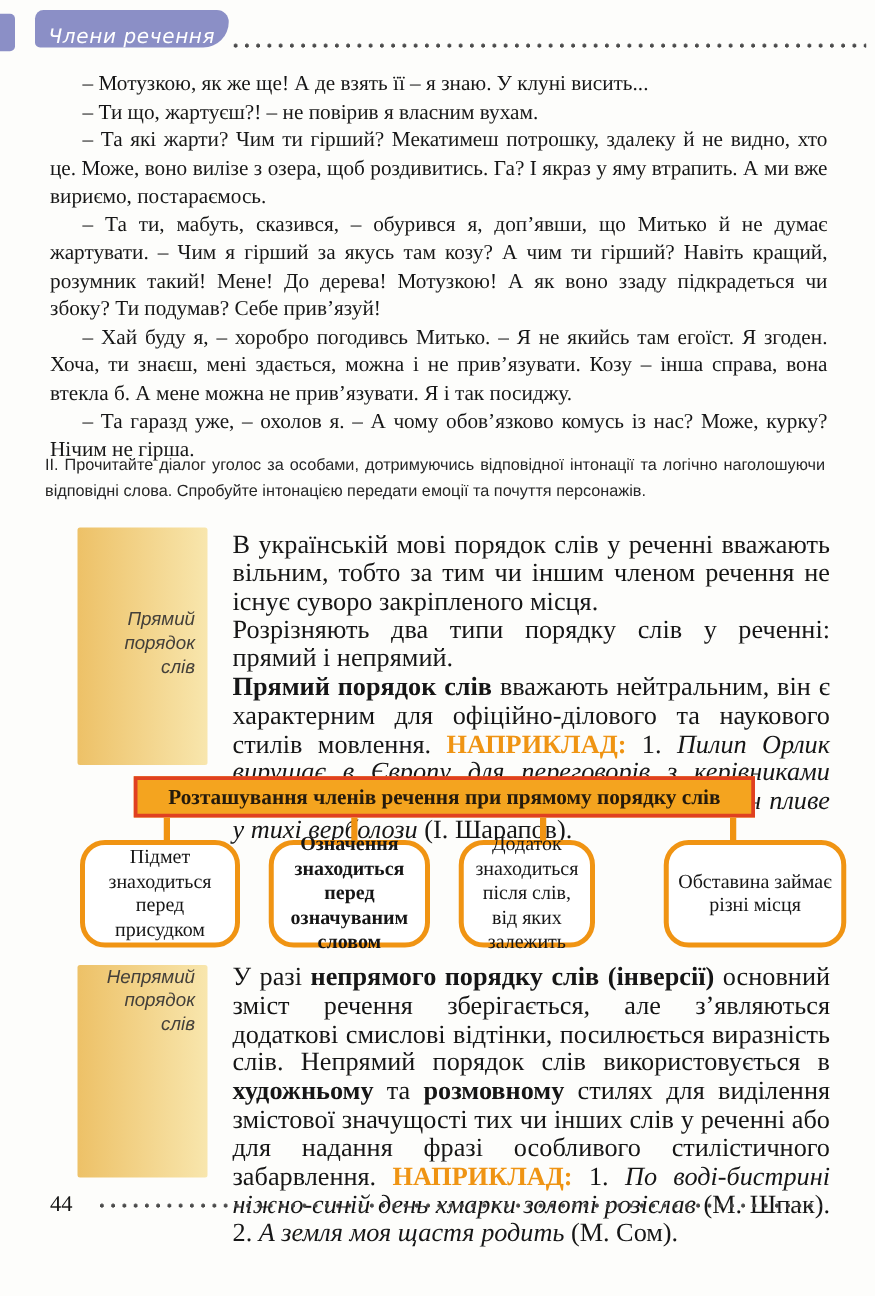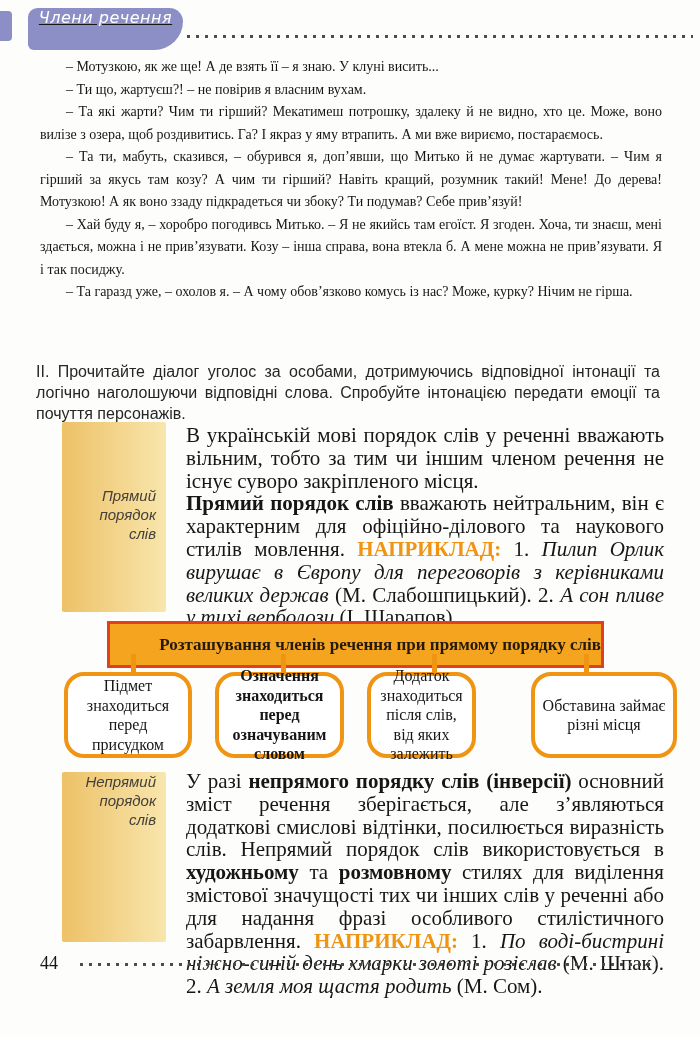--- a/index.html
+++ b/index.html
@@ -21,46 +21,46 @@
     font-family:"Liberation Serif", serif;
     color:var(--text_color);
     overflow:hidden;
   }
   
   .header-accent-bar{
     position:absolute;left:0;top:11px;width:12px;height:30px;
     background:var(--badge_purple);border-radius:0 4px 4px 0;
   }
   .chapter-badge{
-    position:absolute;left:28px;top:8px;width:155px;height:42px;
+    position:absolute;left:28px;top:8px;width:155px;height:30px;
     background:var(--badge_purple);
     border-radius:10px 14px 30px 6px;
-    display:flex;align-items:flex-start;justify-content:center;text-decoration:underline;
+    display:flex;align-items:flex-end;justify-content:center;
   }
   .chapter-badge span{
     color:#fff;font-family:"DejaVu Sans", sans-serif;
     font-style:italic;font-size:16px;letter-spacing:.5px;
   }
   .dotted-rule{
     height:5px;
     background-image:radial-gradient(circle, var(--dot_color) 1.4px, transparent 1.7px);
     background-size:9px 5px;background-repeat:repeat-x;background-position:0 center;
   }
   .header-rule{position:absolute;left:184px;top:34px;width:509px;}
   
   .dialogue{
     position:absolute;left:40px;top:56px;width:622px;
-    font-size:14px;line-height:22.5px;text-align:justify;
+    font-size:17px;line-height:22.5px;text-align:justify;
   }
   .dialogue p{text-indent:26px;}
   
   .instruction{
     position:absolute;left:36px;top:361px;width:624px;
     font-family:"Liberation Sans", sans-serif;
-    font-size:16px;line-height:21px;color:#262626;text-align:justify;
+    font-size:13px;line-height:21px;color:#262626;text-align:justify;
   }
   
   .sidebar-box{
     position:absolute;left:62px;width:104px;
     background:linear-gradient(to right, var(--side_grad_a), var(--side_grad_b));
     border-radius:2px;
     padding:8px 10px;
     font-family:"Liberation Sans", sans-serif;
     font-style:italic;font-size:15px;line-height:19px;
     color:#44403a;text-align:right;
@@ -71,24 +71,24 @@
     position:absolute;left:186px;width:478px;
     font-size:21px;line-height:22.8px;text-align:justify;
   }
   .info-direct{top:424px;}
   .info-indirect{top:770px;}
   .b{font-weight:bold;}
   .i{font-style:italic;}
   .c-accent{color:var(--accent);}
   
   .scheme-banner{
-    position:absolute;left:107px;top:621px;width:497px;height:47px;
+    position:absolute;left:107px;top:621px;width:497px;height:33px;
     background:var(--banner_bg);
     border:3px solid var(--banner_border);
-    display:flex;align-items:center;justify-content:flex-end;
+    display:flex;align-items:center;justify-content:center;
   }
   .scheme-banner span{
     font-weight:bold;font-size:17px;color:#241a0c;white-space:nowrap;
   }
   .connector{
     position:absolute;top:654px;width:5px;height:19px;background:var(--box_border);
   }
   .conn-1{left:131px;}
   .conn-2{left:281px;}
   .conn-3{left:432px;}
@@ -126,20 +126,21 @@
     <p class="indent"><span>– Та гаразд уже, – охолов я. – А чому обов’язково комусь із нас? Може, курку? Нічим не гірша.</span></p>
   </div>
 
 <div class="instruction">II. Прочитайте діалог уголос за особами, дотримуючись відповідної інтонації та логічно наголошуючи відповідні слова. Спробуйте інтонацією передати емоції та почуття персонажів.</div>
 
 <div class="sidebar-box sidebar-direct">
   <span>Прямий порядок слів</span>
 </div>
 <div class="info-text info-direct">
     <p><span>В українській мові порядок слів у реченні вважають вільним, тобто за тим чи іншим членом речення не існує суворо закріпленого місця.</span></p>
+    <p><span>Розрізняють два типи порядку слів у реченні: прямий і непрямий.</span></p>
     <p><span class="b">Прямий порядок слів</span><span> вважають нейтральним, він є характерним для офіційно-ділового та наукового стилів мовлення. </span><span class="b c-accent">НАПРИКЛАД:</span><span> 1. </span><span class="i">Пилип Орлик вирушає в Європу для переговорів з керівниками великих держав</span><span> (М. Слабошпицький). 2. </span><span class="i">А сон пливе у тихі верболози</span><span> (І. Шарапов).</span></p>
   </div>
 
 <div class="scheme-banner">
   <span>Розташування членів речення при прямому порядку слів</span>
 </div>
 <div class="connector conn-1"></div>
 <div class="connector conn-2"></div>
 <div class="connector conn-3"></div>
 <div class="connector conn-4"></div>

